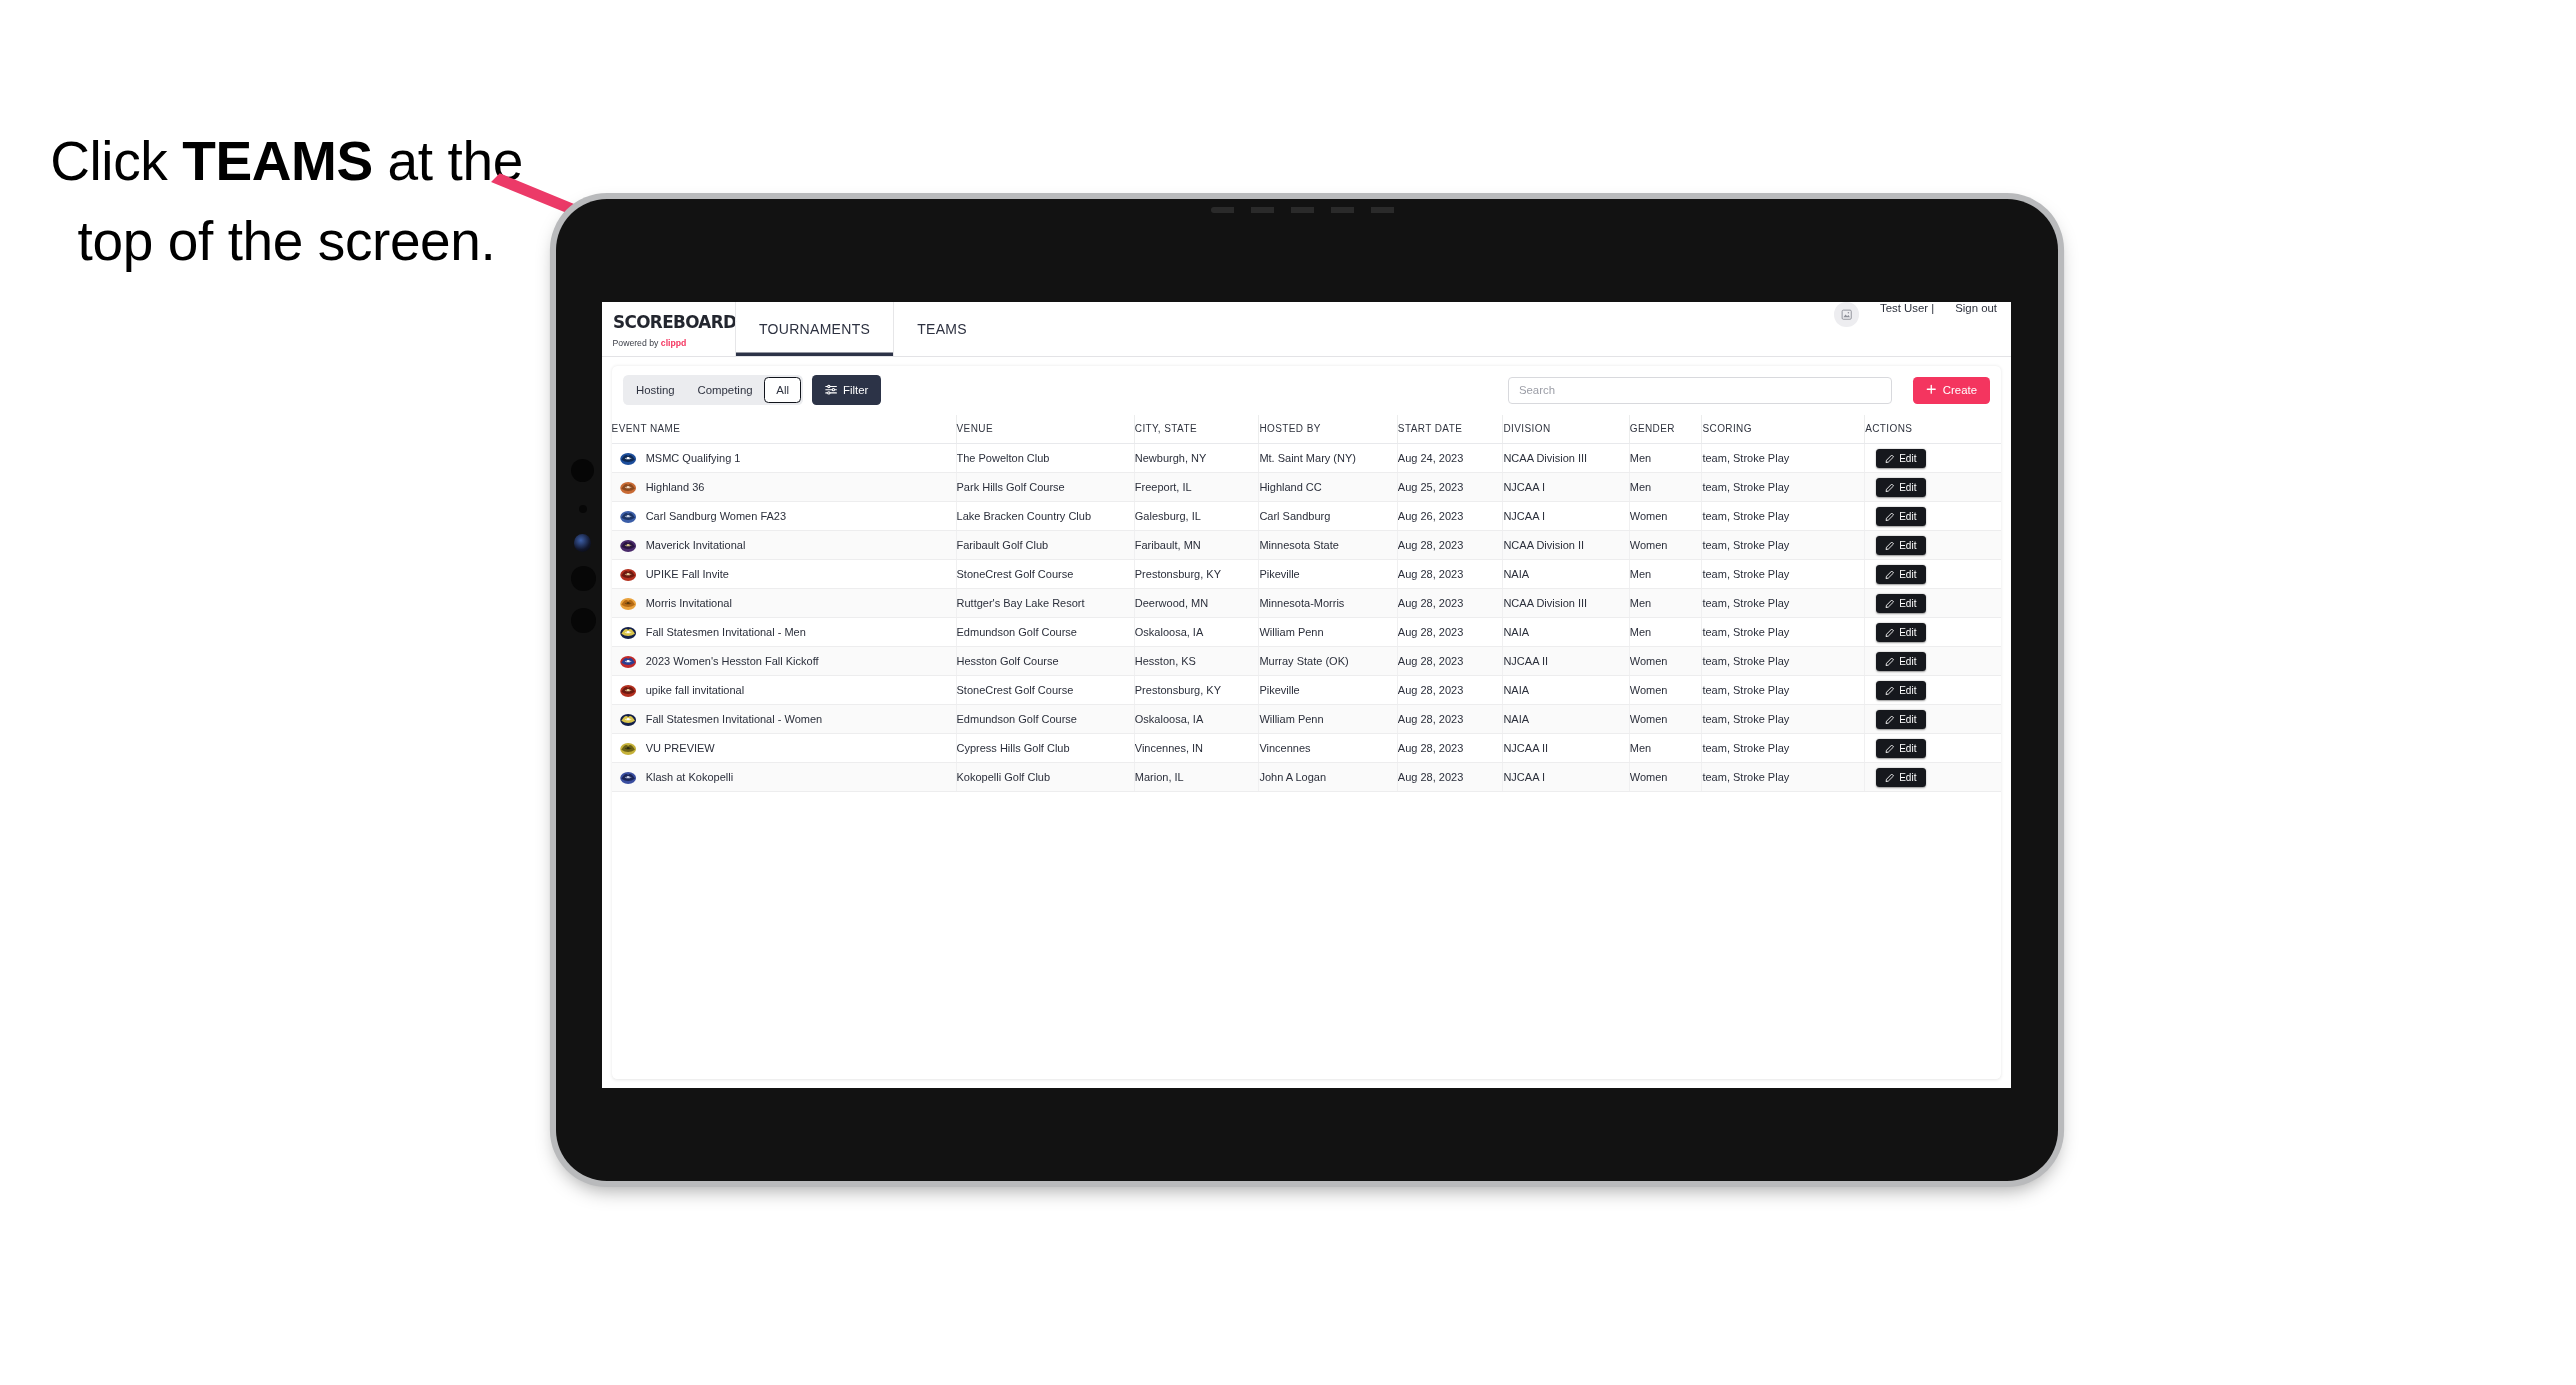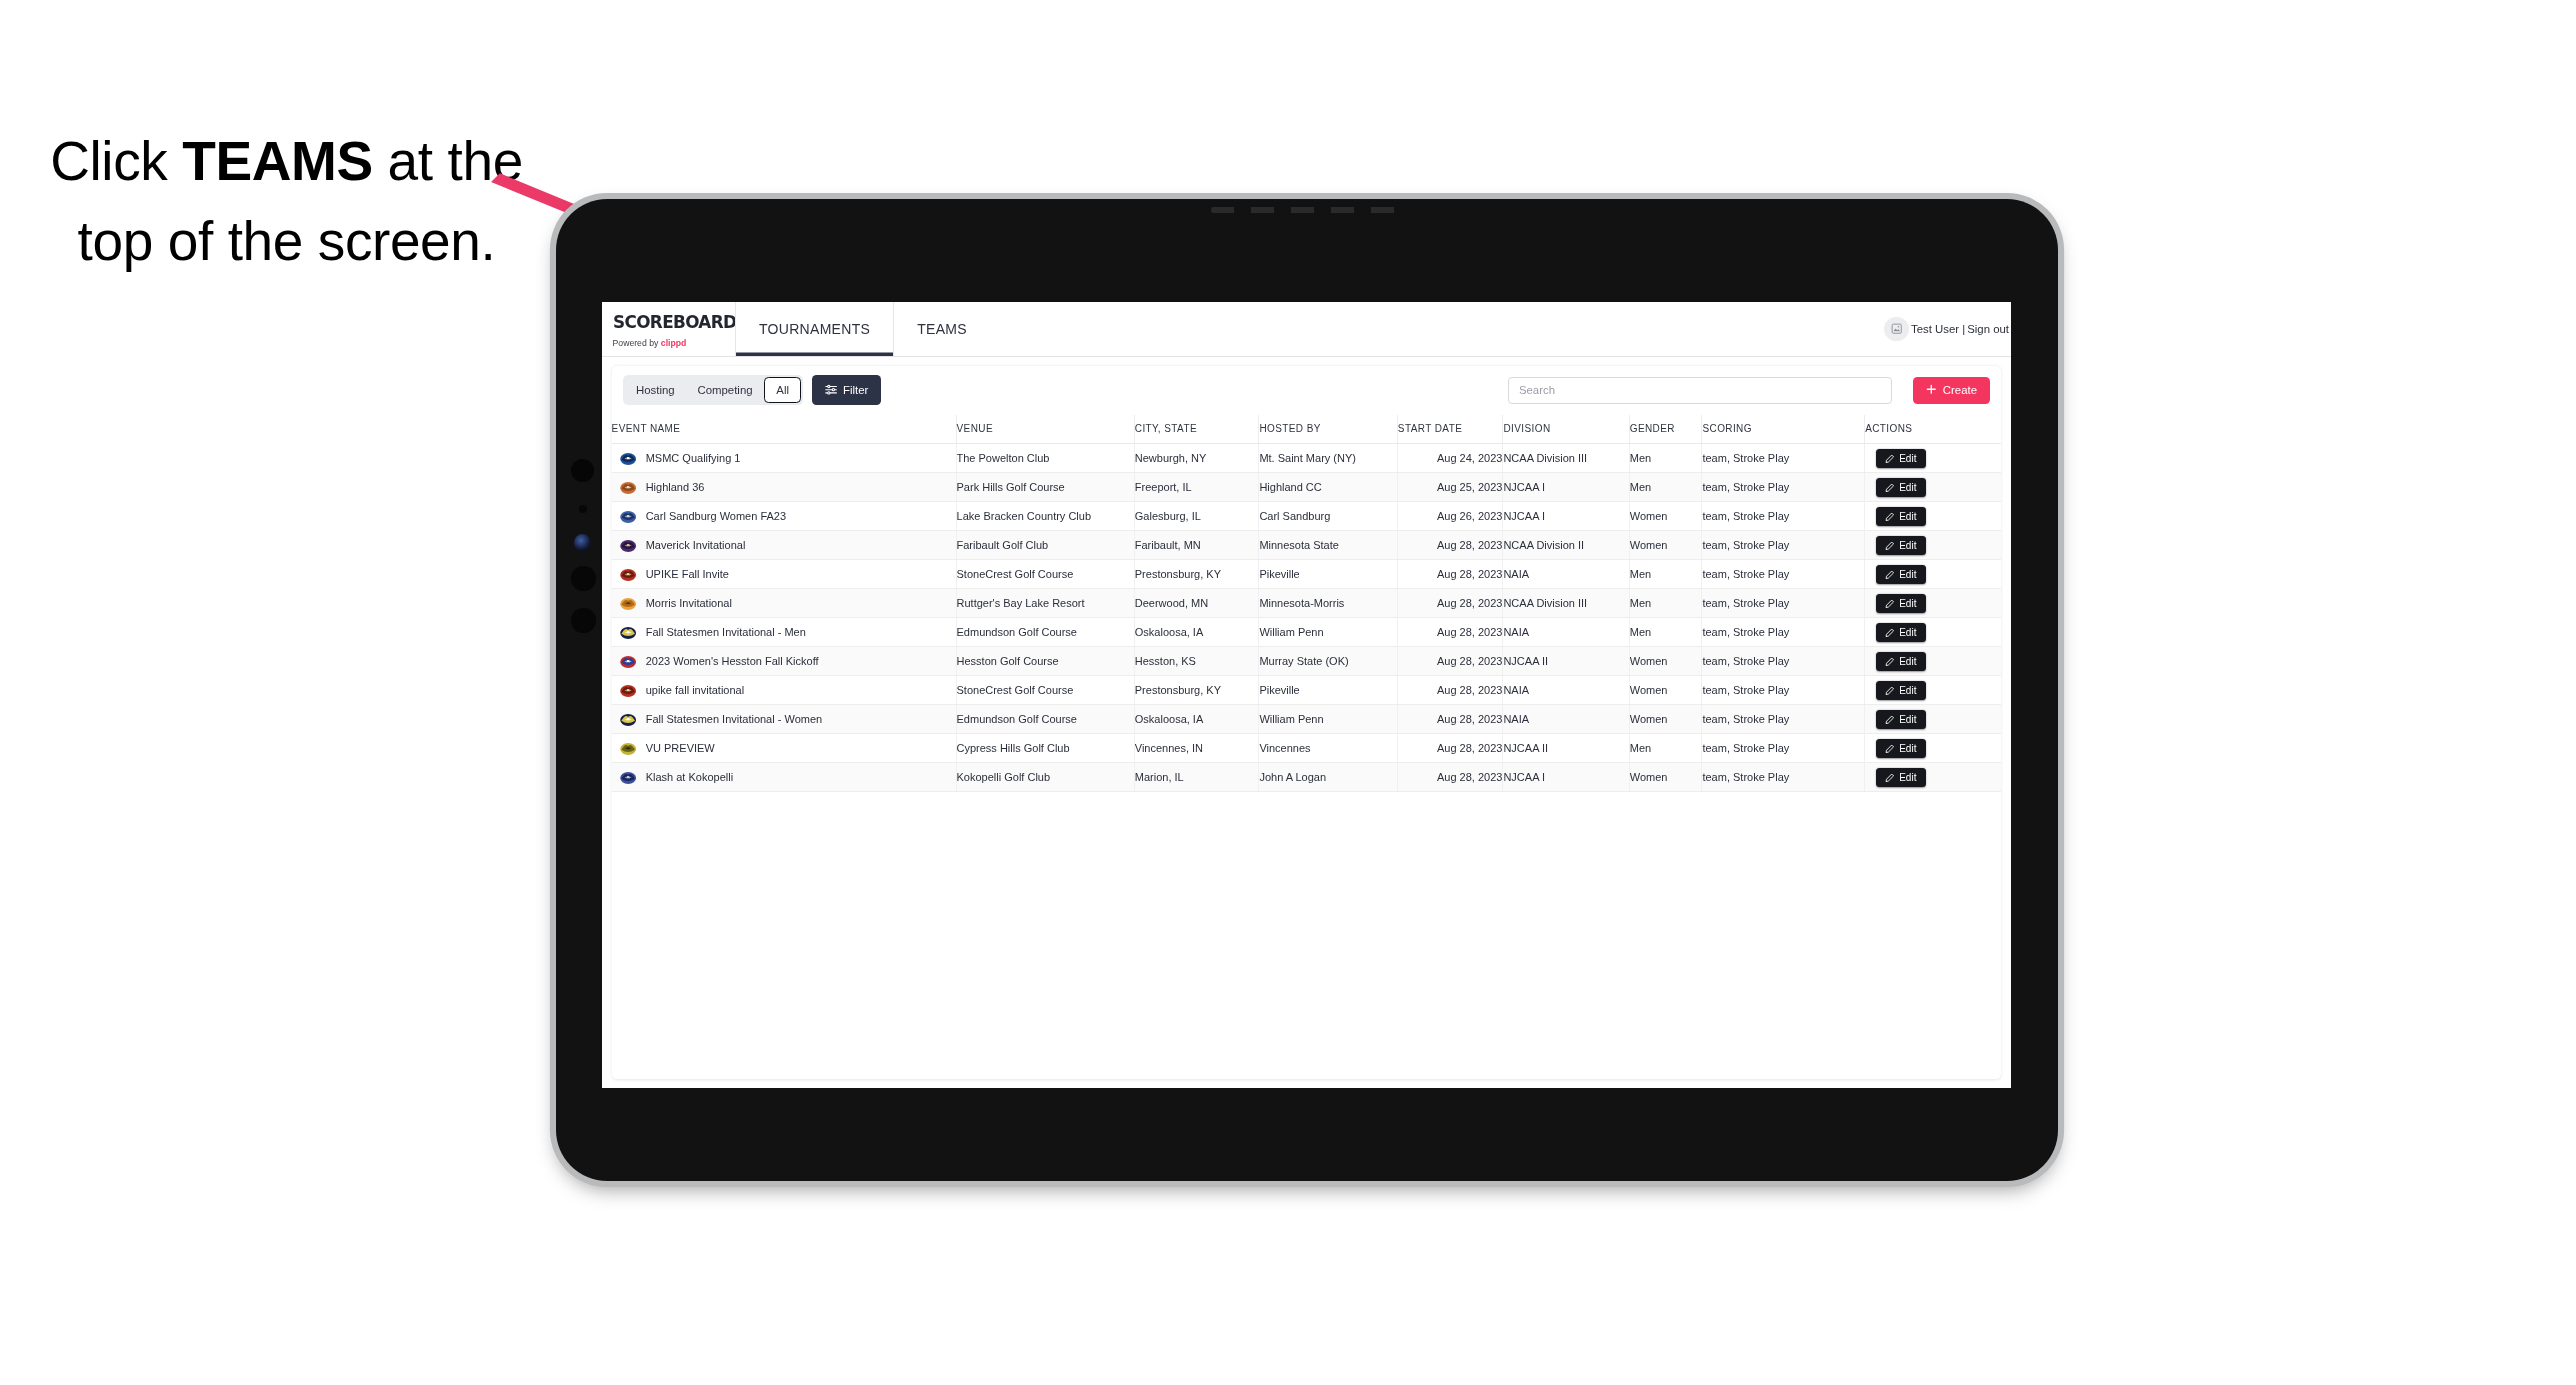--- a/index.html
+++ b/index.html
@@ -114,23 +114,23 @@
     font-family: "Liberation Sans", sans-serif;
   }
   .navtab.active {
     border-left: 0.9px solid #e6e6e8;
     border-right: 0.9px solid #e6e6e8;
     box-shadow: inset 0 -3.5px 0 0 #2c3347;
   }
   #nav-spacer { flex: 1; }
 
   #user-area {
-    display: flex; align-items: center;
-    padding-right: 2px;
-    gap: 2px;
+    display: flex; align-items: flex-start;
+    padding-right: 14px;
+    gap: 21px;
   }
   #avatar {
     width: 24.5px; height: 24.5px;
     border-radius: 50%;
     background: #ededf0;
     display: flex; align-items: center; justify-content: center;
     color: #8d8f98;
     font-size: 12.2px;
   }
   #user-name { font-size: 11.4px; color: #2b2f3b; }
@@ -243,21 +243,21 @@
   }
   #tournaments tbody td:last-child { border-right: none; }
   #tournaments tbody tr:nth-child(even) { background: #fafafa; }
   #tournaments tbody tr:nth-child(odd)  { background: #ffffff; }
 
   .cell-pad { padding-left: 7.9px; }
   .c-name   { width: 199px; }
   .c-venue  { width: 103px; }
   .c-city   { width: 72px; }
   .c-host   { width: 80px; }
-  .c-date   { width: 61px; text-align: right; }
+  .c-date   { width: 61px; }
   .c-div    { width: 73px; }
   .c-gender { width: 42px; }
   .c-score  { width: 94px; }
   .c-act    { width: 79px; }
 
   .name-cell { display: flex; align-items: center; gap: 7.9px; padding-left: 7.9px; }
   .team-logo {
     width: 18.3px; height: 16.6px;
     flex: 0 0 18.3px;
     border-radius: 1.7px;

